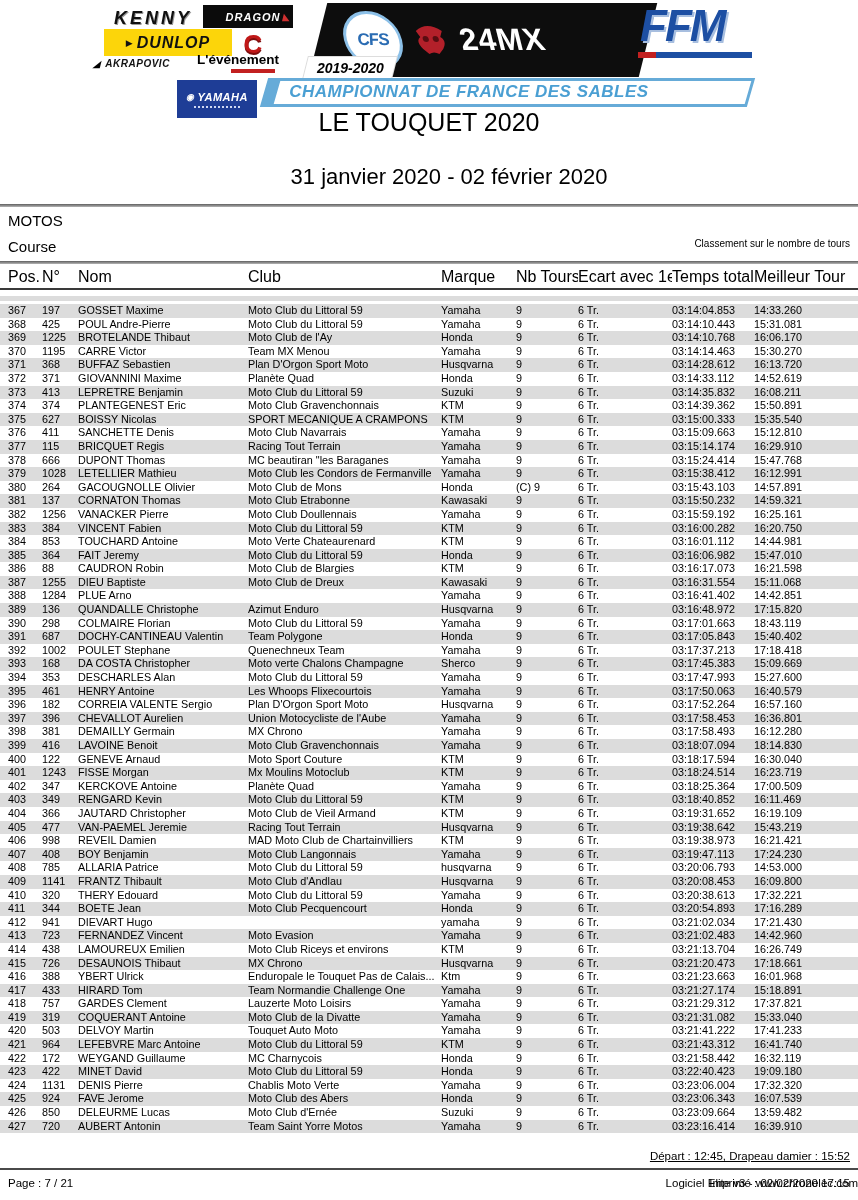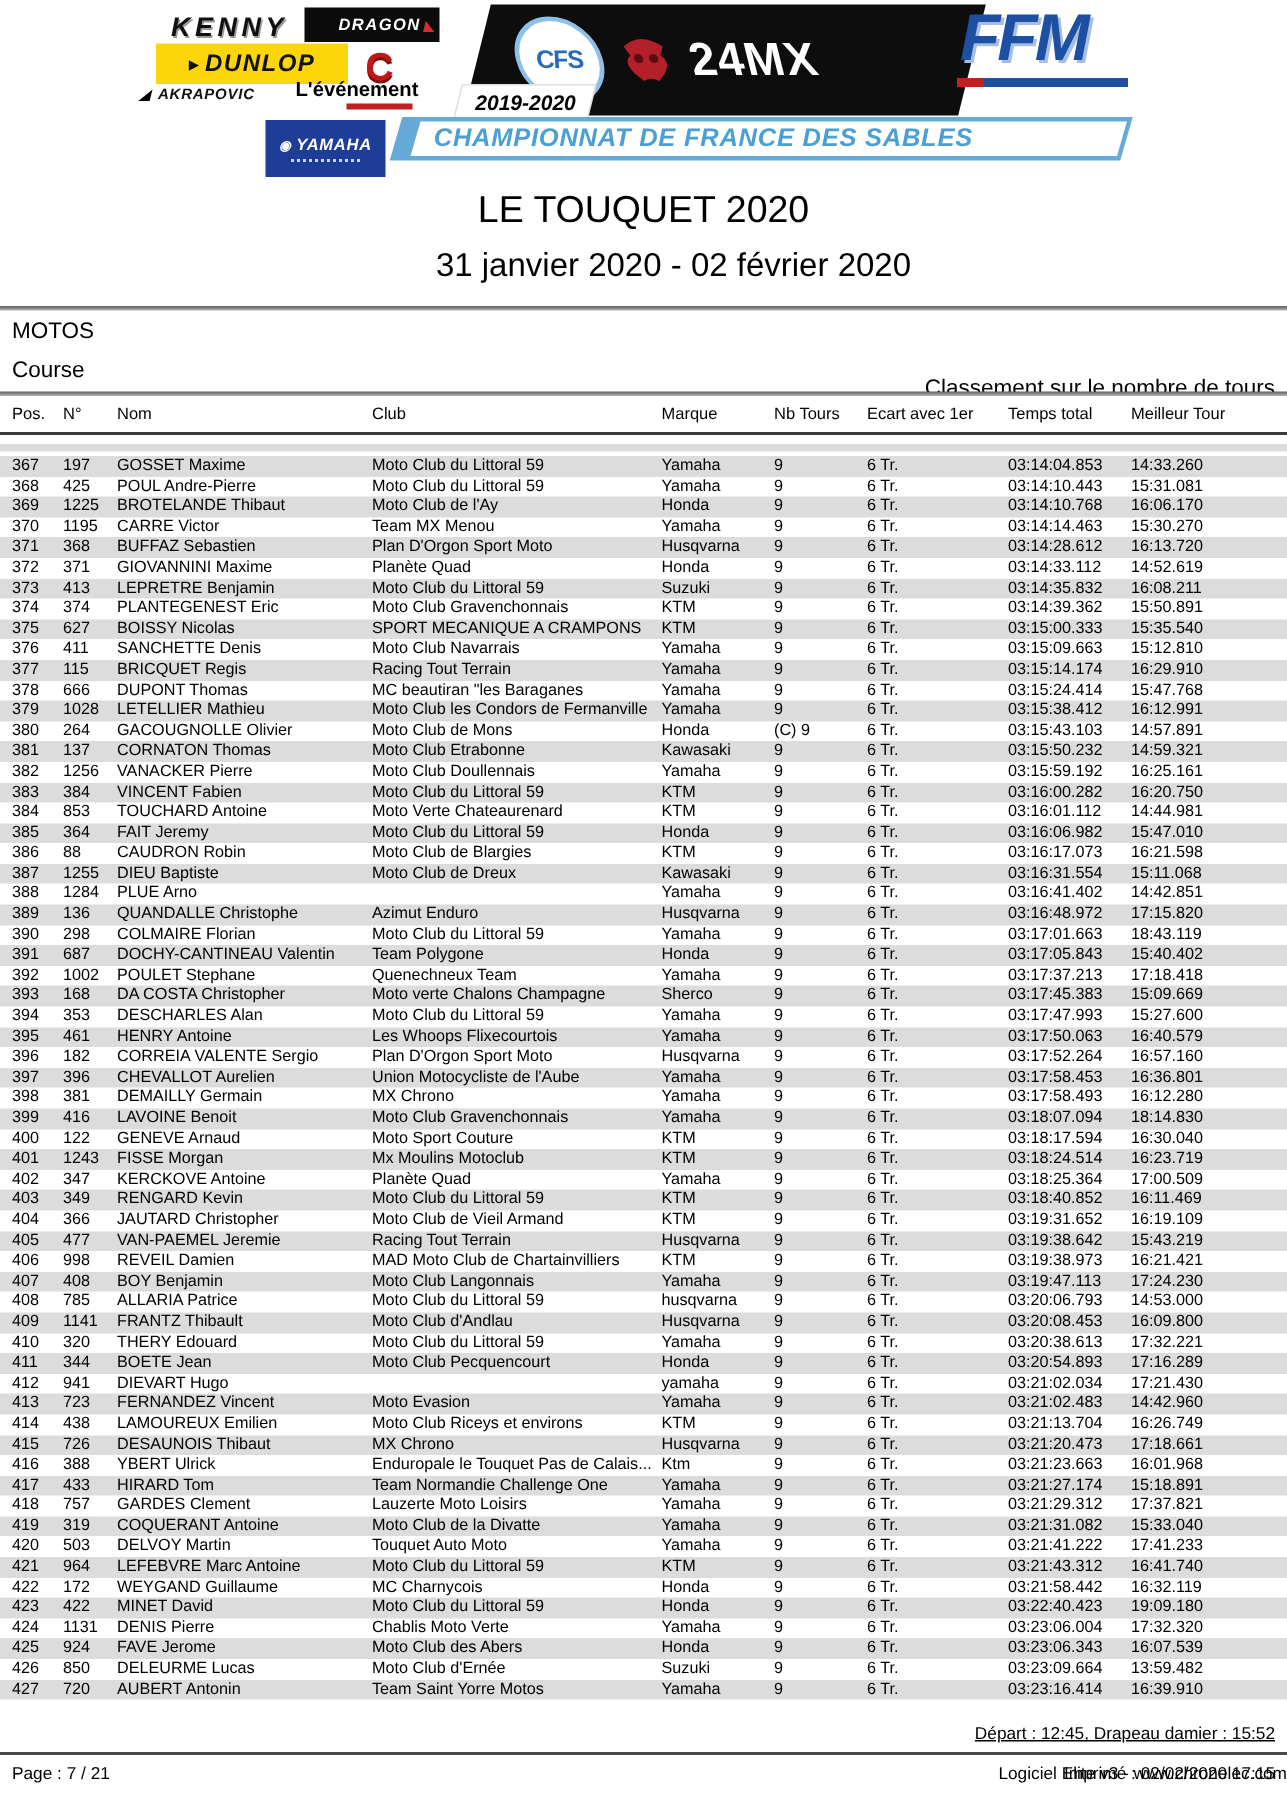--- a/index.html
+++ b/index.html
@@ -46,33 +46,33 @@
       line-height:1;text-shadow:2px 2px 0 #a7bedf;letter-spacing:-2px;}
   .ffm-bar{left:638px;top:52px;width:114px;height:6px;
       background:linear-gradient(90deg,#c22020 0 16%,#1d4fa3 16% 100%);}
   .blue-banner{left:264px;top:78px;width:487px;height:29px;background:#fff;transform:skewX(-16deg);
       border:3px solid #66abd8;border-left:13px solid #66abd8;box-sizing:border-box;}
   .blue-banner span{display:block;transform:skewX(16deg);color:#4a9fd3;font-weight:900;
       font-style:italic;font-size:17px;letter-spacing:.5px;line-height:22px;padding-left:12px;
       white-space:nowrap;}
 
   
-  .title{position:absolute;top:126px;left:0;width:100%;text-align:center;font-size:25px;}
+  .title{position:absolute;top:108px;left:0;width:100%;text-align:center;font-size:25px;}
   .dates{position:absolute;top:164px;left:0;width:100%;text-align:center;font-size:22px;padding-left:20px;}
   .rule{position:absolute;left:0;width:858px;height:3px;background:linear-gradient(#5e5e5e,#b5b5b5);}
   #rule1{top:204px;} #rule2{top:261px;}
   .category{position:absolute;top:212px;left:8px;font-size:15px;}
   .session{position:absolute;top:238px;left:8px;font-size:15px;}
-  .classement{position:absolute;top:250px;right:8px;font-size:15px;}
+  .classement{position:absolute;top:238px;right:8px;font-size:10px;}
 
   
   #table{position:absolute;top:268px;left:0;width:858px;}
   .thead,.trow{display:grid;grid-template-columns:34px 36px 170px 193px 75px 62px 94px 82px 96px;
       padding-left:8px;white-space:nowrap;}
-  .thead{font-size:11px;height:17px;line-height:17px;}
+  .thead{font-size:16px;height:17px;line-height:17px;}
   .thead span{overflow:hidden;}
   .thead-line{margin-top:3px;height:2px;background:#3a3a3a;}
   .lead-strip{margin-top:6px;height:5px;background:#dcdcdc;width:858px;}
   #rows{margin-top:3px;}
   .trow{height:13.6px;line-height:13.6px;font-size:10.8px;}
   .trow span{overflow:hidden;}
   .trow.alt{background:#dcdcdc;}
 
   
   .race-times{position:absolute;top:1150px;right:8px;font-size:11.5px;text-decoration:underline;}

